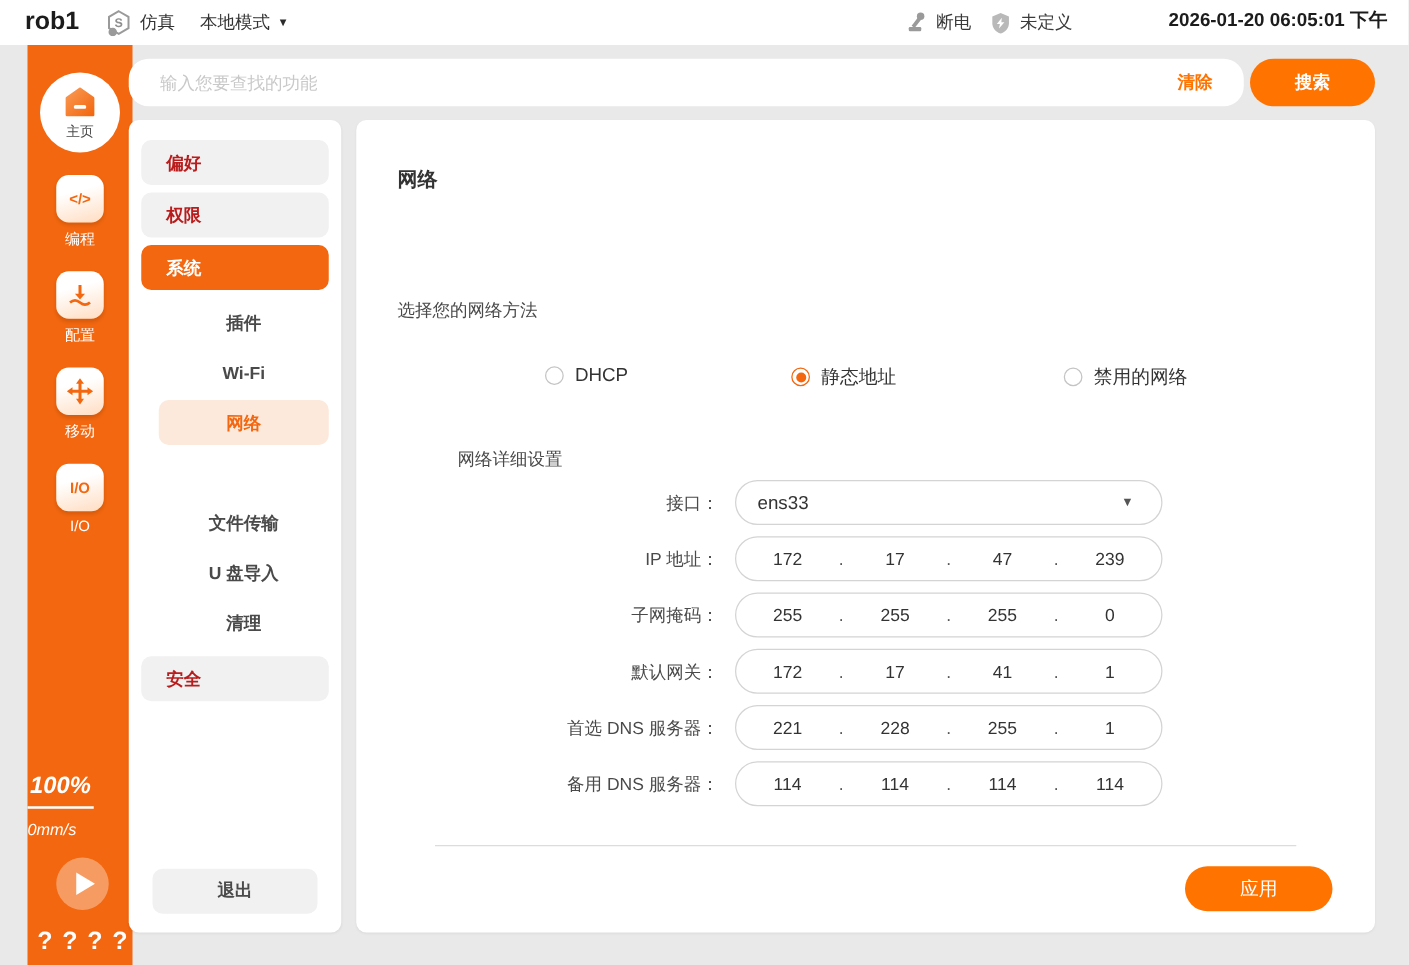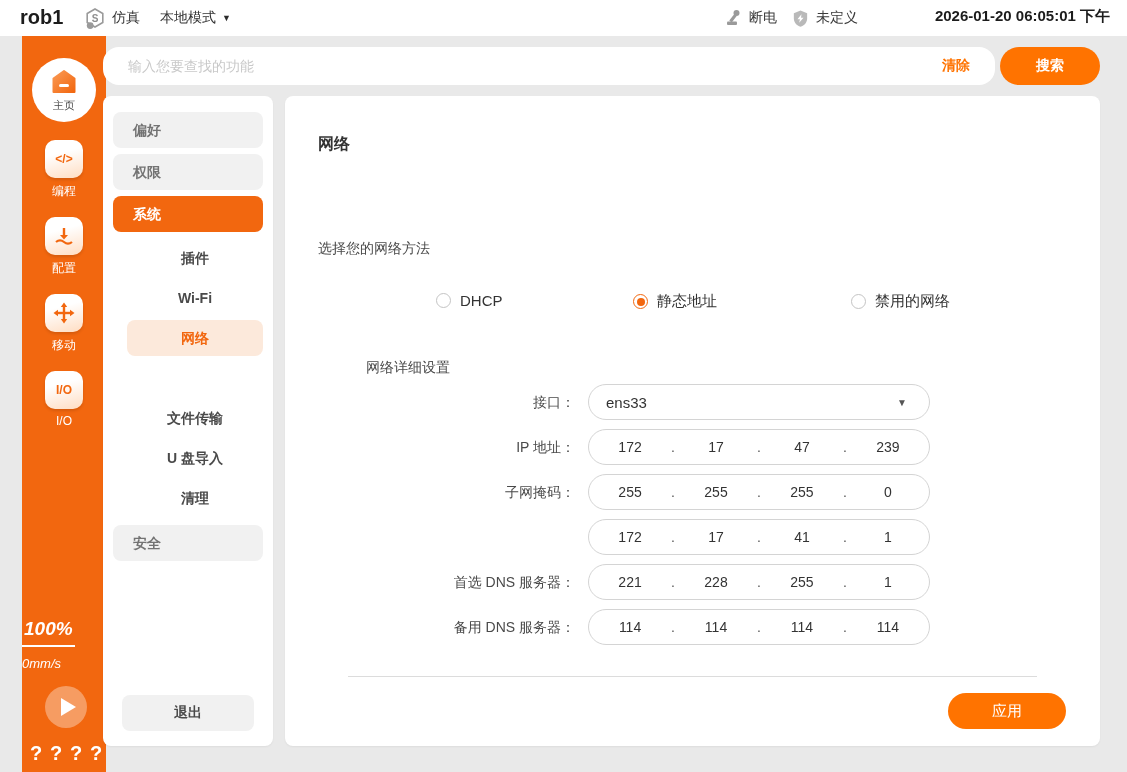--- a/index.html
+++ b/index.html
@@ -36,21 +36,21 @@
 
   
   .search-wrap { position:absolute; left:103px; top:47px; width:892px; height:38px; background:#fff; border-radius:16px; display:flex; align-items:center; }
   .search-input { flex:1; border:none; outline:none; background:transparent; padding:0 0 0 25px; font-size:14px; color:#333; font-family:inherit; }
   .search-input::placeholder { color:#C9C9C9; }
   .clear-link { margin-right:25px; color:#FF7300; font-size:14px; font-weight:bold; cursor:pointer; }
   .search-btn { position:absolute; left:1000px; top:47px; width:100px; height:38px; border:none; border-radius:19px; background:#FF7300; color:#fff; font-size:14px; font-weight:bold; cursor:pointer; font-family:inherit; }
 
   
   .menu-card { position:absolute; left:103px; top:96px; width:170px; height:650px; background:#fff; border-radius:8px; box-shadow:0 1px 2px rgba(0,0,0,0.05); }
-  .menu-group { position:absolute; left:10px; width:150px; height:36px; border-radius:8px; background:#F1F1F1; font-size:14px; font-weight:bold; color:#737373; line-height:36px; padding-left:20px; cursor:pointer; }
+  .menu-group { position:absolute; left:10px; width:150px; height:36px; border-radius:8px; background:#F1F1F1; font-size:14px; font-weight:bold; color:#b91c1c; line-height:36px; padding-left:20px; cursor:pointer; }
   .menu-group.active { background:#F2670F; color:#fff; }
   .menu-sub { position:absolute; left:24px; width:136px; height:36px; border-radius:8px; font-size:14px; font-weight:bold; color:#4A4A4A; line-height:36px; text-align:center; cursor:pointer; }
   .menu-sub.active { background:#FCE9DB; color:#F2670F; }
   .exit-btn { position:absolute; left:19px; top:599px; width:132px; height:36px; border:none; border-radius:8px; background:#F1F1F1; color:#4A4A4A; font-size:14px; font-weight:bold; cursor:pointer; font-family:inherit; }
 
   
   .content-card { position:absolute; left:285px; top:96px; width:815px; height:650px; background:#fff; border-radius:8px; box-shadow:0 1px 2px rgba(0,0,0,0.05); }
   .content-title { position:absolute; left:33px; top:38px; font-size:16px; font-weight:bold; color:#333; }
   .section-label { position:absolute; left:33px; font-size:14px; color:#4A4A4A; }
   .sl-method { top:144px; }
@@ -263,20 +263,21 @@
         <span class="dot">.</span>
         <span class="octet">255</span>
         <span class="dot">.</span>
         <span class="octet">255</span>
         <span class="dot">.</span>
         <span class="octet">0</span>
       </div>
     </div>
 
     <div class="form-row fr-3">
+      <span class="form-label">默认网关：</span>
       <div class="pill-field">
         <span class="octet">172</span>
         <span class="dot">.</span>
         <span class="octet">17</span>
         <span class="dot">.</span>
         <span class="octet">41</span>
         <span class="dot">.</span>
         <span class="octet">1</span>
       </div>
     </div>

